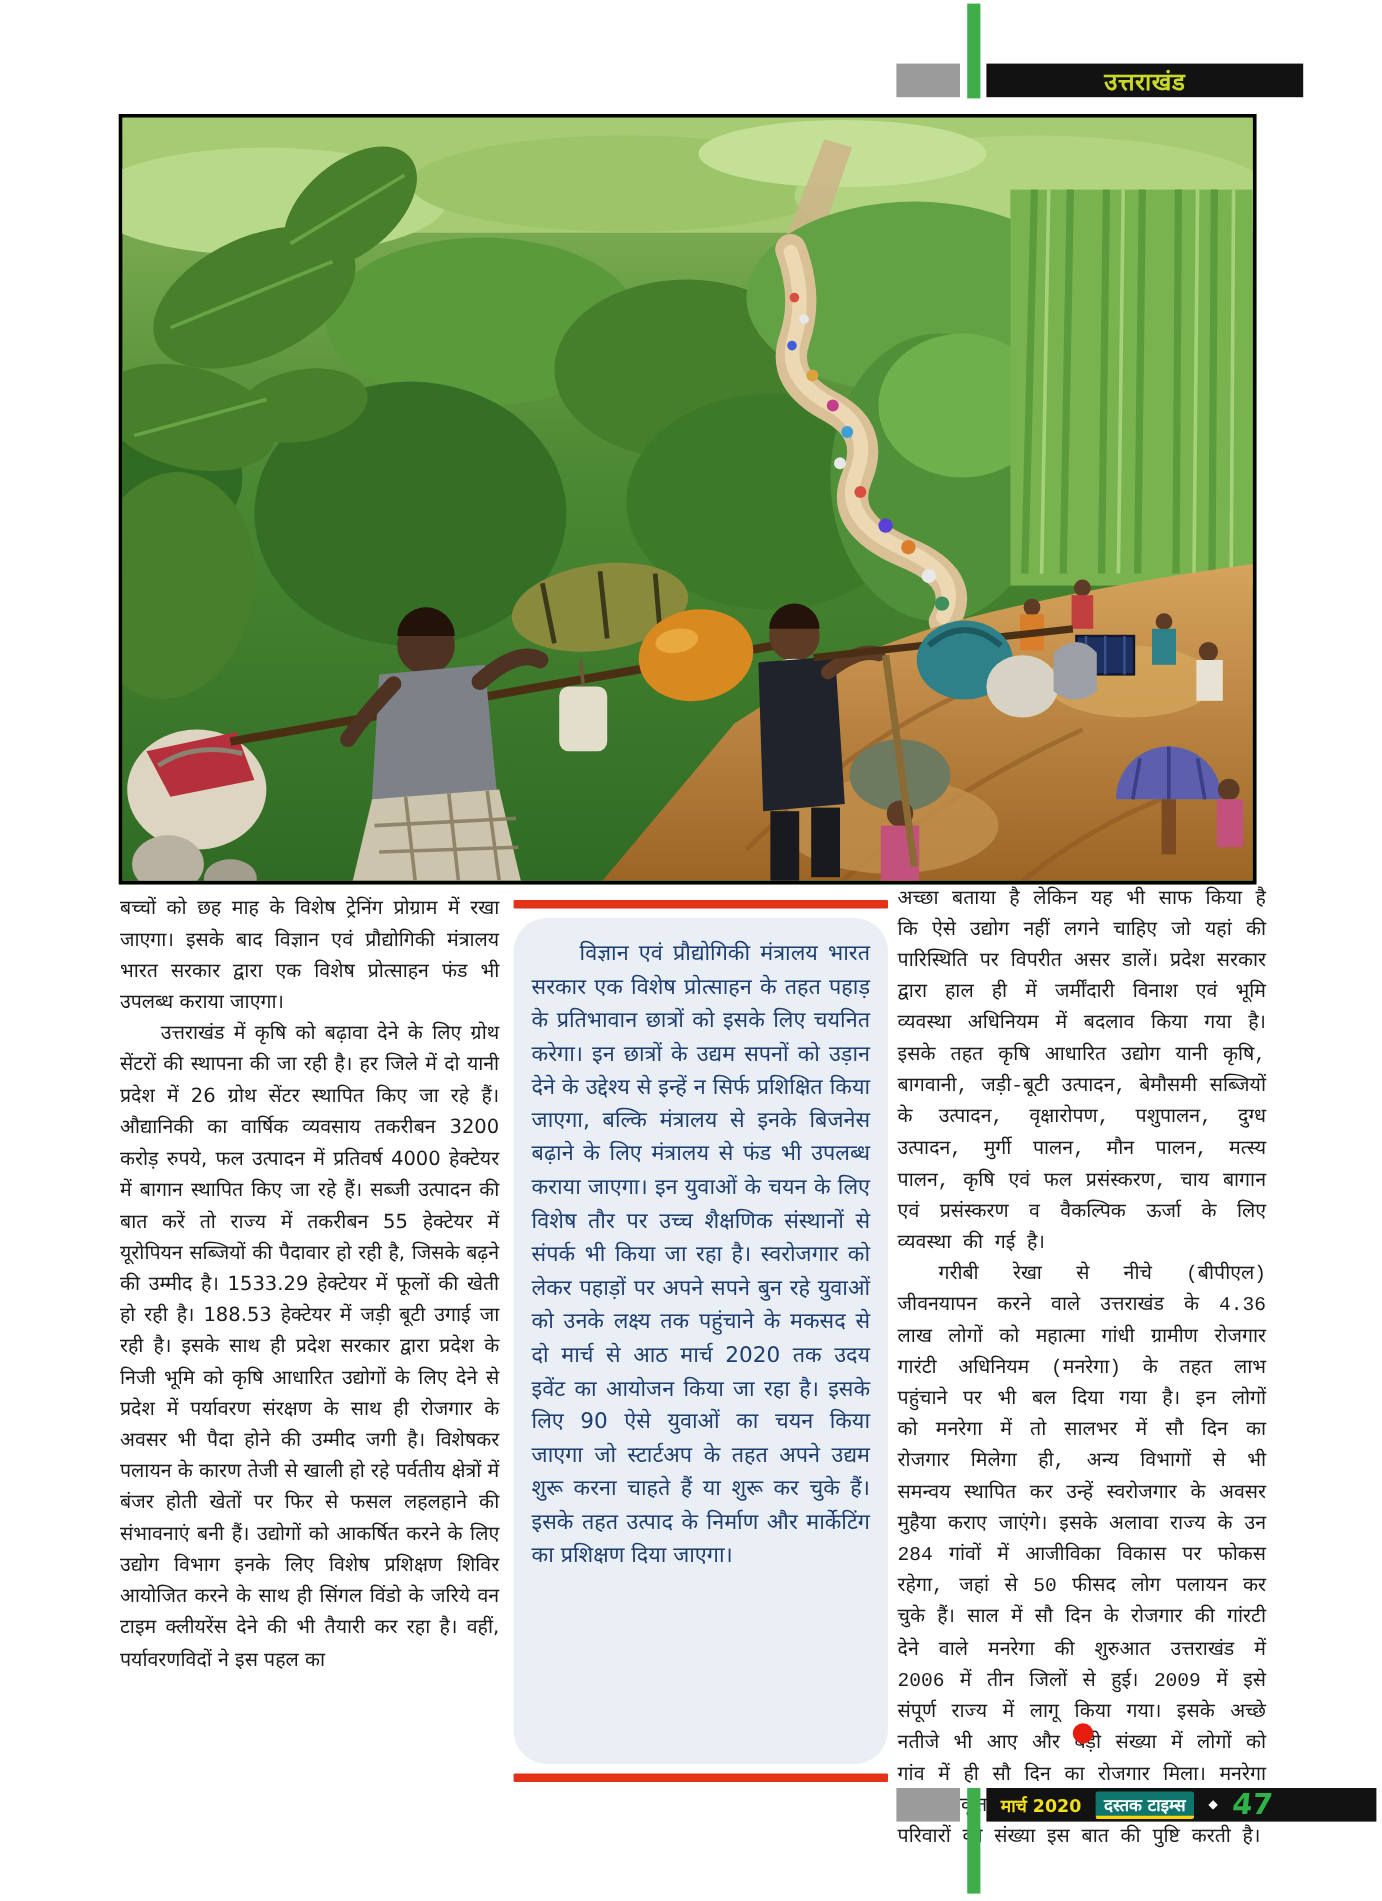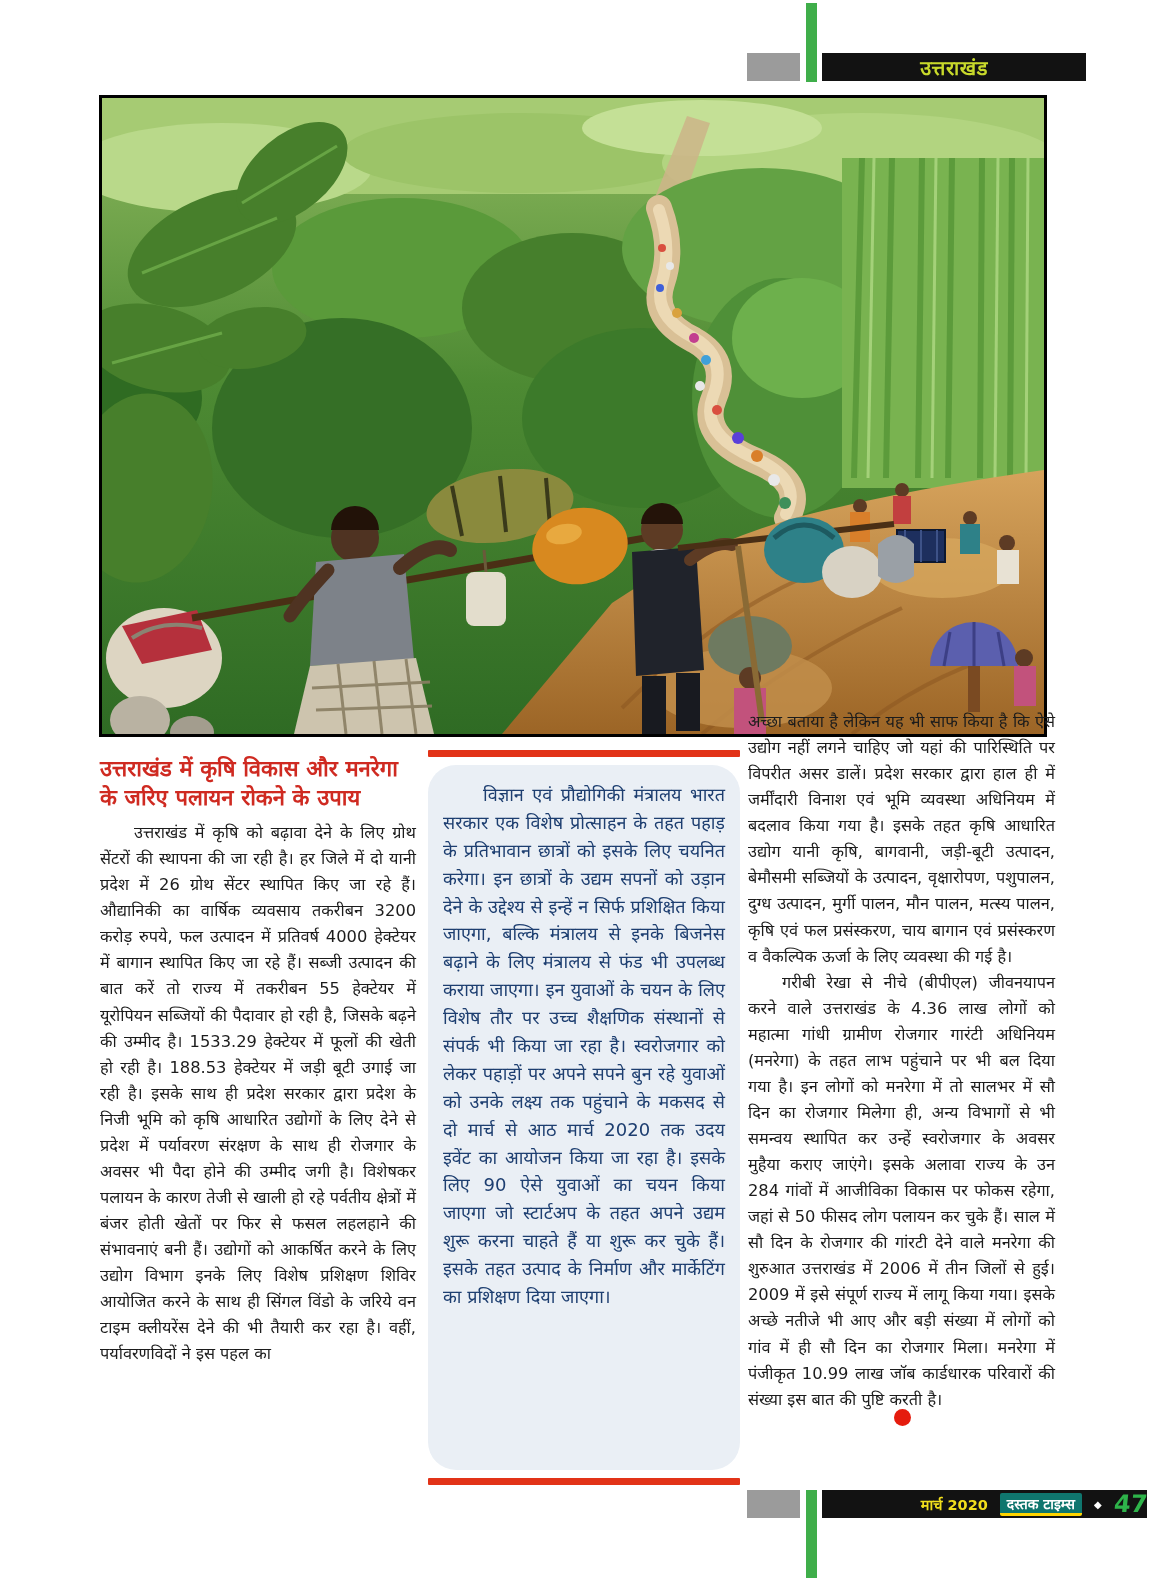--- a/index.html
+++ b/index.html
@@ -14,34 +14,34 @@
   
   .gray-block{position:absolute;background:#9b9b9b;}
   .green-bar{position:absolute;background:#3fae4a;}
   .black-bar{position:absolute;background:#121212;display:flex;align-items:center;}
   .hdr-gray{left:747px;top:53px;width:53px;height:28px;}
   .hdr-green{left:806px;top:3px;width:11px;height:79px;}
   .hdr-black{left:822px;top:53px;width:264px;height:28px;justify-content:center;}
   .section-title{color:#c8d92b;font-size:20px;font-weight:bold;letter-spacing:.5px;}
   .ftr-gray{left:747px;top:1490px;width:53px;height:28px;}
   .ftr-green{left:806px;top:1490px;width:11px;height:88px;}
-  .ftr-black{left:822px;top:1490px;width:325px;height:28px;justify-content:flex-end;padding-left:12px;box-sizing:border-box;gap:12px;}
+  .ftr-black{left:822px;top:1490px;width:325px;height:28px;justify-content:flex-start;padding-left:12px;box-sizing:border-box;gap:12px;}
   .issue-month{color:#f2df1c;font-size:14.5px;font-weight:bold;}
   .magazine-logo{background:#0f766e;border-bottom:3px solid #ffd400;padding:1px 7px 0 7px;border-radius:2px;}
   .magazine-logo span{color:#ffffff;font-size:14px;font-weight:bold;white-space:nowrap;}
   .diamond{color:#ffffff;font-size:10px;}
   .page-number{color:#2eb34a;font-size:24px;font-weight:800;transform:skewX(-6deg);line-height:28px;}
   
   .photo{position:absolute;left:99px;top:95px;width:948px;height:642px;margin:0;border:3px solid #000;box-sizing:border-box;background:#4c8233;}
   .photo svg{display:block;width:942px;height:636px;}
   
   .col{position:absolute;color:#1c1c1c;}
   .col-left{left:100px;top:744px;width:316px;}
   .col-mid{left:428px;top:750px;width:312px;}
-  .col-right{left:748px;top:709px;width:307px;}
+  .col-right{left:748px;top:736px;width:307px;font-family:Liberation Mono, monospace;}
   .body-text{
     margin:0;
     font-size:16.3px;line-height:1.6;
     text-align:justify;
     color:#1c1c1c;
   }
   .indent{text-indent:34px;}
   .red-heading{
     margin:10px 0 8px 0;
     color:#cf2a21;
@@ -244,21 +244,21 @@
 
       <line x1="576" y1="450" x2="792" y2="426" stroke="#4a2f15" stroke-width="6"></line>
       <ellipse cx="702" cy="452" rx="40" ry="33" fill="#2e8188"></ellipse>
       <path d="M672,440 q30,-26 60,0" stroke="#1d5a60" stroke-width="5" fill="none"></path>
       <ellipse cx="750" cy="474" rx="30" ry="26" fill="#d8d2c4"></ellipse>
       <path d="M776,446 q20,-18 36,0 l0,32 q-18,14 -36,0 Z" fill="#9aa0a6"></path>
     </svg>
   </figure>
 
   <section class="col col-left">
-    <h2 class="red-heading">उत्तराखंड में कृषि विकास और मनरेगा के जरिए पलायन रोकने के उपाय</h2>
+    <p class="body-text">बच्चों को छह माह के विशेष ट्रेनिंग प्रोग्राम में रखा जाएगा। इसके बाद विज्ञान एवं प्रौद्योगिकी मंत्रालय भारत सरकार द्वारा एक विशेष प्रोत्साहन फंड भी उपलब्ध कराया जाएगा।</p>
     <p class="body-text indent">उत्तराखंड में कृषि को बढ़ावा देने के लिए ग्रोथ सेंटरों की स्थापना की जा रही है। हर जिले में दो यानी प्रदेश में 26 ग्रोथ सेंटर स्थापित किए जा रहे हैं। औद्यानिकी का वार्षिक व्यवसाय तकरीबन 3200 करोड़ रुपये, फल उत्पादन में प्रतिवर्ष 4000 हेक्टेयर में बागान स्थापित किए जा रहे हैं। सब्जी उत्पादन की बात करें तो राज्य में तकरीबन 55 हेक्टेयर में यूरोपियन सब्जियों की पैदावार हो रही है, जिसके बढ़ने की उम्मीद है। 1533.29 हेक्टेयर में फूलों की खेती हो रही है। 188.53 हेक्टेयर में जड़ी बूटी उगाई जा रही है। इसके साथ ही प्रदेश सरकार द्वारा प्रदेश के निजी भूमि को कृषि आधारित उद्योगों के लिए देने से प्रदेश में पर्यावरण संरक्षण के साथ ही रोजगार के अवसर भी पैदा होने की उम्मीद जगी है। विशेषकर पलायन के कारण तेजी से खाली हो रहे पर्वतीय क्षेत्रों में बंजर होती खेतों पर फिर से फसल लहलहाने की संभावनाएं बनी हैं। उद्योगों को आकर्षित करने के लिए उद्योग विभाग इनके लिए विशेष प्रशिक्षण शिविर आयोजित करने के साथ ही सिंगल विंडो के जरिये वन टाइम क्लीयरेंस देने की भी तैयारी कर रहा है। वहीं, पर्यावरणविदों ने इस पहल का</p>
   </section>
 
   <section class="col col-mid">
     <div class="red-rule rule-gap-top"></div>
     <div class="highlight-box">
       <p>विज्ञान एवं प्रौद्योगिकी मंत्रालय भारत सरकार एक विशेष प्रोत्साहन के तहत पहाड़ के प्रतिभावान छात्रों को इसके लिए चयनित करेगा। इन छात्रों के उद्यम सपनों को उड़ान देने के उद्देश्य से इन्हें न सिर्फ प्रशिक्षित किया जाएगा, बल्कि मंत्रालय से इनके बिजनेस बढ़ाने के लिए मंत्रालय से फंड भी उपलब्ध कराया जाएगा। इन युवाओं के चयन के लिए विशेष तौर पर उच्च शैक्षणिक संस्थानों से संपर्क भी किया जा रहा है। स्वरोजगार को लेकर पहाड़ों पर अपने सपने बुन रहे युवाओं को उनके लक्ष्य तक पहुंचाने के मकसद से दो मार्च से आठ मार्च 2020 तक उदय इवेंट का आयोजन किया जा रहा है। इसके लिए 90 ऐसे युवाओं का चयन किया जाएगा जो स्टार्टअप के तहत अपने उद्यम शुरू करना चाहते हैं या शुरू कर चुके हैं। इसके तहत उत्पाद के निर्माण और मार्केटिंग का प्रशिक्षण दिया जाएगा।</p>
     </div>
     <div class="red-rule rule-gap-bottom"></div>
   </section>

